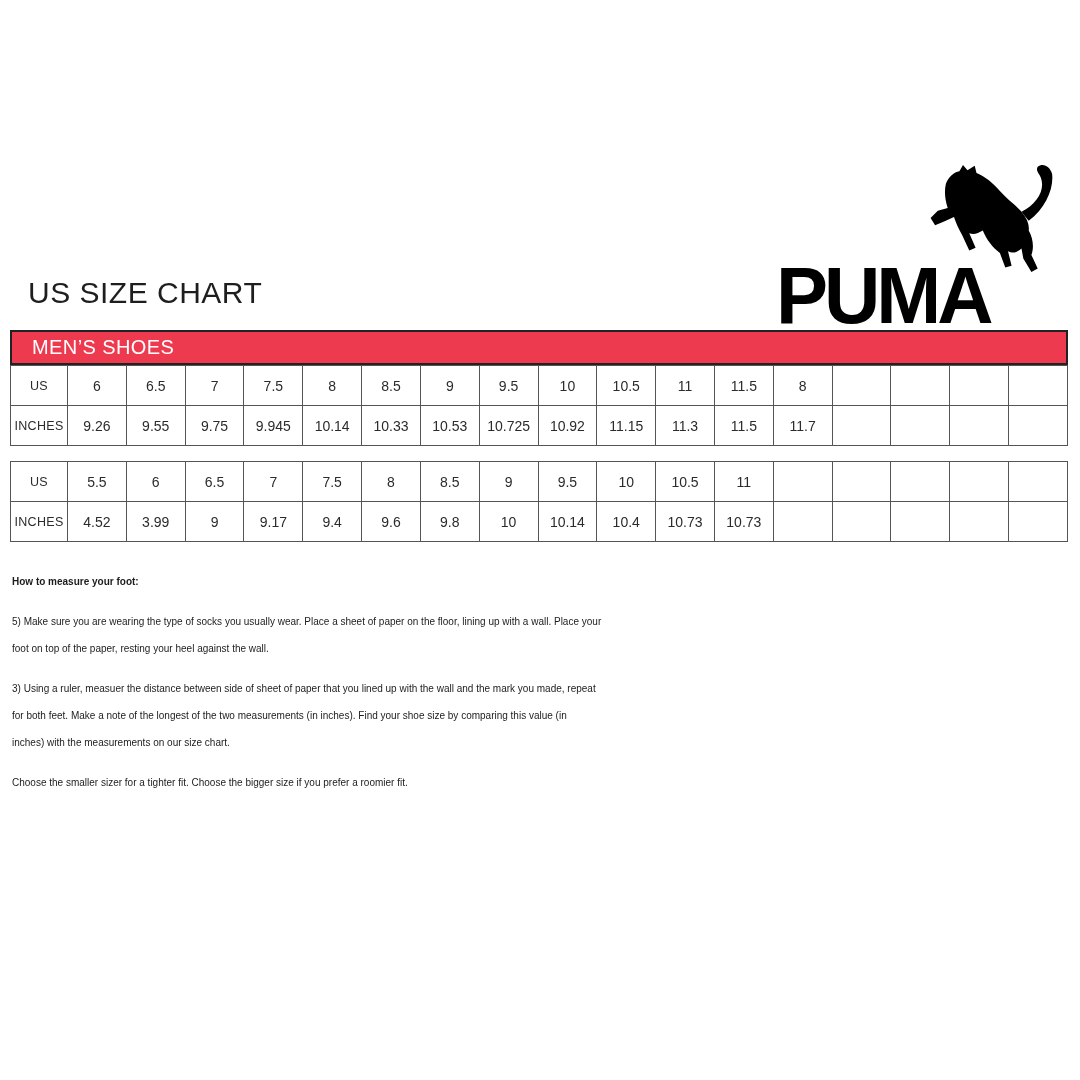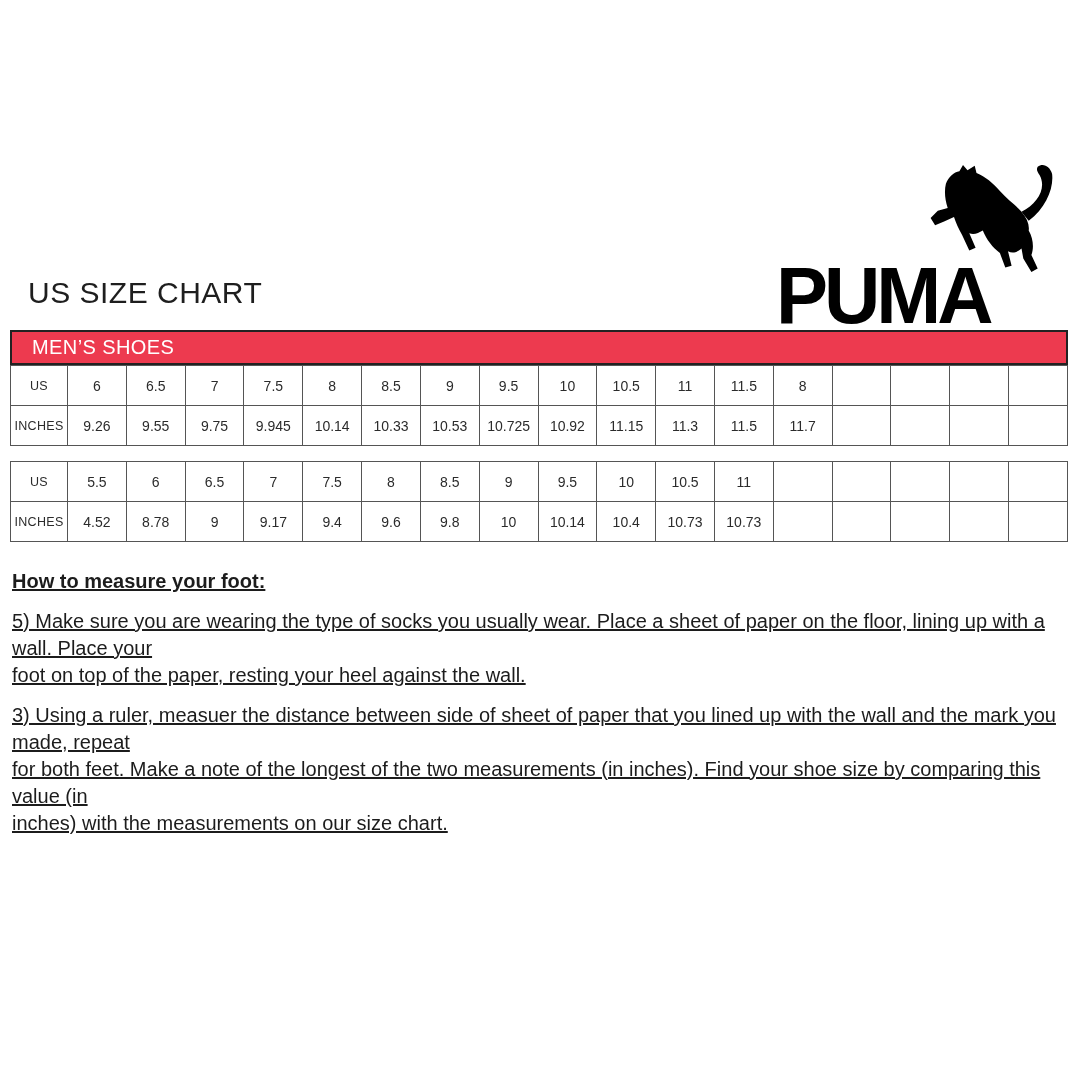--- a/index.html
+++ b/index.html
@@ -25,21 +25,21 @@
     color:#ffffff;font-size:20px;letter-spacing:.4px;
   }
   table.size-table{width:100%;border-collapse:collapse;table-layout:fixed;}
   table.size-table td{
     border:1px solid #555555;height:39px;text-align:center;vertical-align:middle;
     font-size:14px;color:#2b2b2b;padding:0;overflow:hidden;
   }
   table.size-table td.row-label{font-size:12.5px;letter-spacing:.3px;}
   .section-gap{margin-top:15px;}
   .instructions{margin-top:26px;padding-left:2px;width:1056px;}
-  .instructions p{margin:0 0 13px 0;font-size:20px;line-height:27px;white-space:pre-line;text-decoration:underline;}
+  .instructions p{margin:0 0 13px 0;font-size:10px;line-height:27px;white-space:pre-line;}
   .instructions p.bold{font-weight:700;}
   .instructions p.nogap{margin-bottom:0;}
 </style>
 </head>
 <body>
 
 <h1 class="page-title">US SIZE CHART</h1>
 
 <div class="logo">
   <svg class="cat" viewBox="0 0 170 140" xmlns="http://www.w3.org/2000/svg" aria-hidden="true">
@@ -167,21 +167,21 @@
             <td>11</td>
             <td></td>
             <td></td>
             <td></td>
             <td></td>
             <td></td>
           </tr>
           <tr>
             <td class="row-label">INCHES</td>
             <td>4.52</td>
-            <td>8.78</td>
+            <td>3.99</td>
             <td>9</td>
             <td>9.17</td>
             <td>9.4</td>
             <td>9.6</td>
             <td>9.8</td>
             <td>10</td>
             <td>10.14</td>
             <td>10.4</td>
             <td>10.73</td>
             <td>10.73</td>
@@ -195,15 +195,16 @@
     </table>
   </section>
 
   <div class="instructions">
     <p class="bold">How to measure your foot:</p>
     <p>5) Make sure you are wearing the type of socks you usually wear. Place a sheet of paper on the floor, lining up with a wall. Place your
 foot on top of the paper, resting your heel against the wall.</p>
     <p>3) Using a ruler, measuer the distance between side of sheet of paper that you lined up with the wall and the mark you made, repeat
 for both feet. Make a note of the longest of the two measurements (in inches). Find your shoe size by comparing this value (in
 inches) with the measurements on our size chart.</p>
+    <p class="nogap">Choose the smaller sizer for a tighter fit. Choose the bigger size if you prefer a roomier fit.</p>
   </div>
 
 </div>
 
 </body></html>

